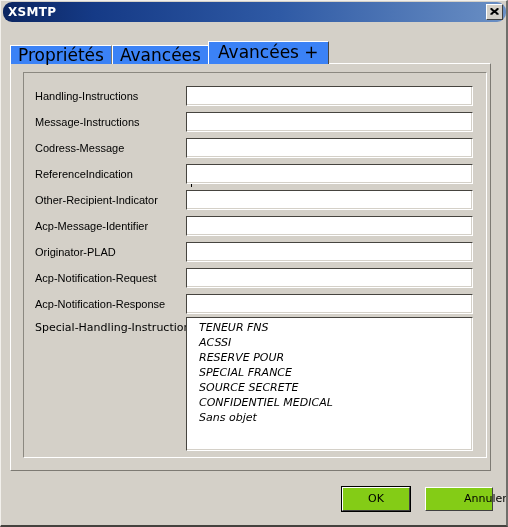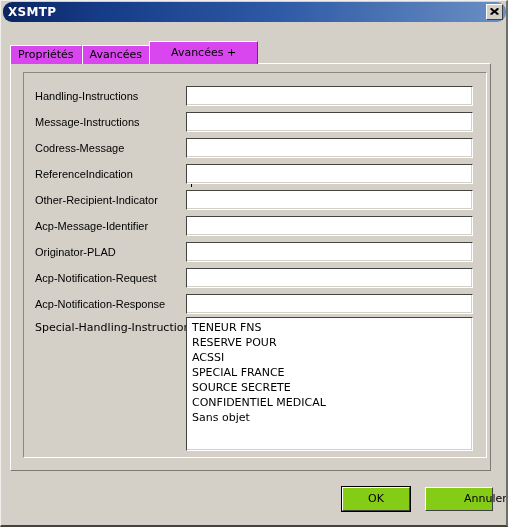--- a/index.html
+++ b/index.html
@@ -68,39 +68,39 @@
     position: absolute;
     left: 9px;
     top: 41px;
     height: 22px;
     display: flex;
     align-items: flex-end;
     z-index: 3;
   }
   .tab {
     box-sizing: border-box;
-    background: #d946ef;
+    background: #3b82f6;
     border-top: 1px solid #ffffff;
     border-left: 1px solid #ffffff;
     border-right: 1px solid #7d7a73;
     border-bottom: none;
-    font-size: 11px;
+    font-size: 17px;
     color: #000000;
     padding: 0 7px;
     height: 19px;
     line-height: 18px;
     white-space: nowrap;
     font-family: "DejaVu Sans", sans-serif;
   }
   .tab.selected {
     height: 23px;
     line-height: 21px;
     margin-left: -1px;
     margin-right: -1px;
-    padding: 0 21px;
+    padding: 0 9px;
     position: relative;
     z-index: 4;
     border-right: 1px solid #4b4843;
   }
 
   
   .tabpage {
     position: absolute;
     left: 9px;
     top: 62px;
@@ -206,23 +206,24 @@
     box-shadow: inset -1px -1px 0 #d4d0c8;
     z-index: 3;
     overflow: hidden;
     padding-top: 2px;
   }
   .listitem {
     font-size: 11px;
     color: #000000;
     line-height: 15px;
     height: 15px;
-    padding-left: 5px;
-    white-space: nowrap;
-    font-family: "DejaVu Sans", sans-serif;
+    padding-left: 12px;
+    white-space: nowrap;
+    font-family: "DejaVu Sans", sans-serif;
+    font-style: italic;
   }
 
   
   .btn {
     position: absolute;
     box-sizing: border-box;
     background: #84cc16;
     border-top: 1px solid #ffffff;
     border-left: 1px solid #ffffff;
     border-right: 1px solid #404040;
@@ -322,22 +323,22 @@
       <span class="row-label">Acp-Notification-Response</span>
       <div class="field"></div>
     </div>
 
   </div>
 
   <span class="listbox-label">Special-Handling-Instructions</span>
 
   <div class="listbox">
     <div class="listitem">TENEUR FNS</div>
+    <div class="listitem">ACSSI</div>
     <div class="listitem">RESERVE POUR</div>
-    <div class="listitem">ACSSI</div>
     <div class="listitem">SPECIAL FRANCE</div>
     <div class="listitem">SOURCE SECRETE</div>
     <div class="listitem">CONFIDENTIEL MEDICAL</div>
     <div class="listitem">Sans objet</div>
   </div>
 
   <button class="btn" id="ok-button">OK</button>
   <button class="btn" id="cancel-button">Annuler</button>
 
 </div>

